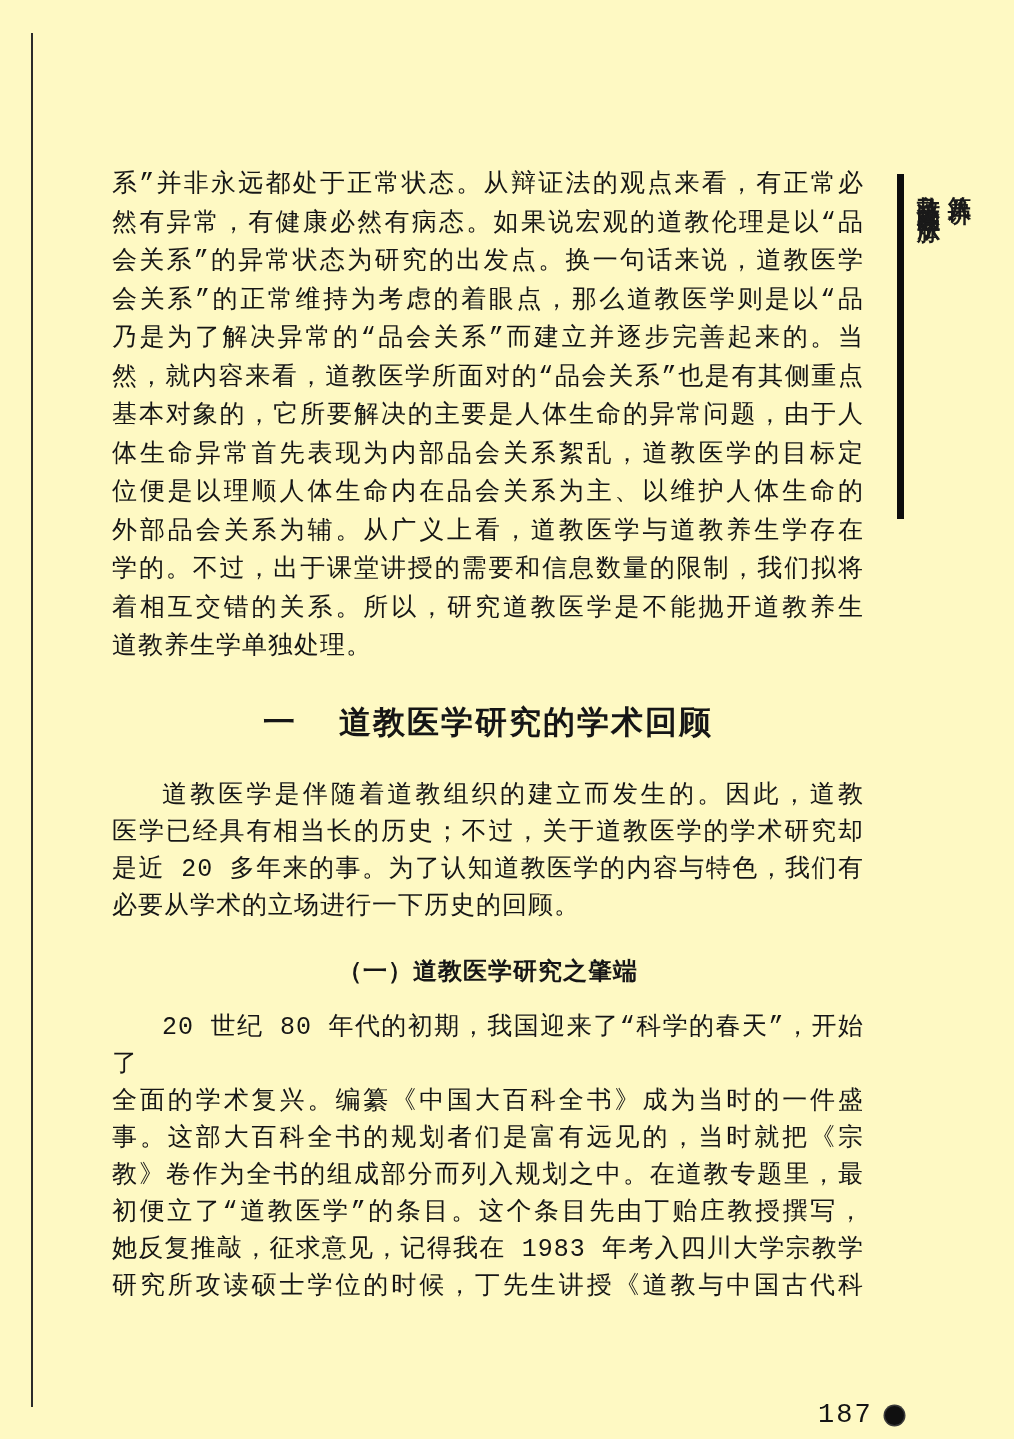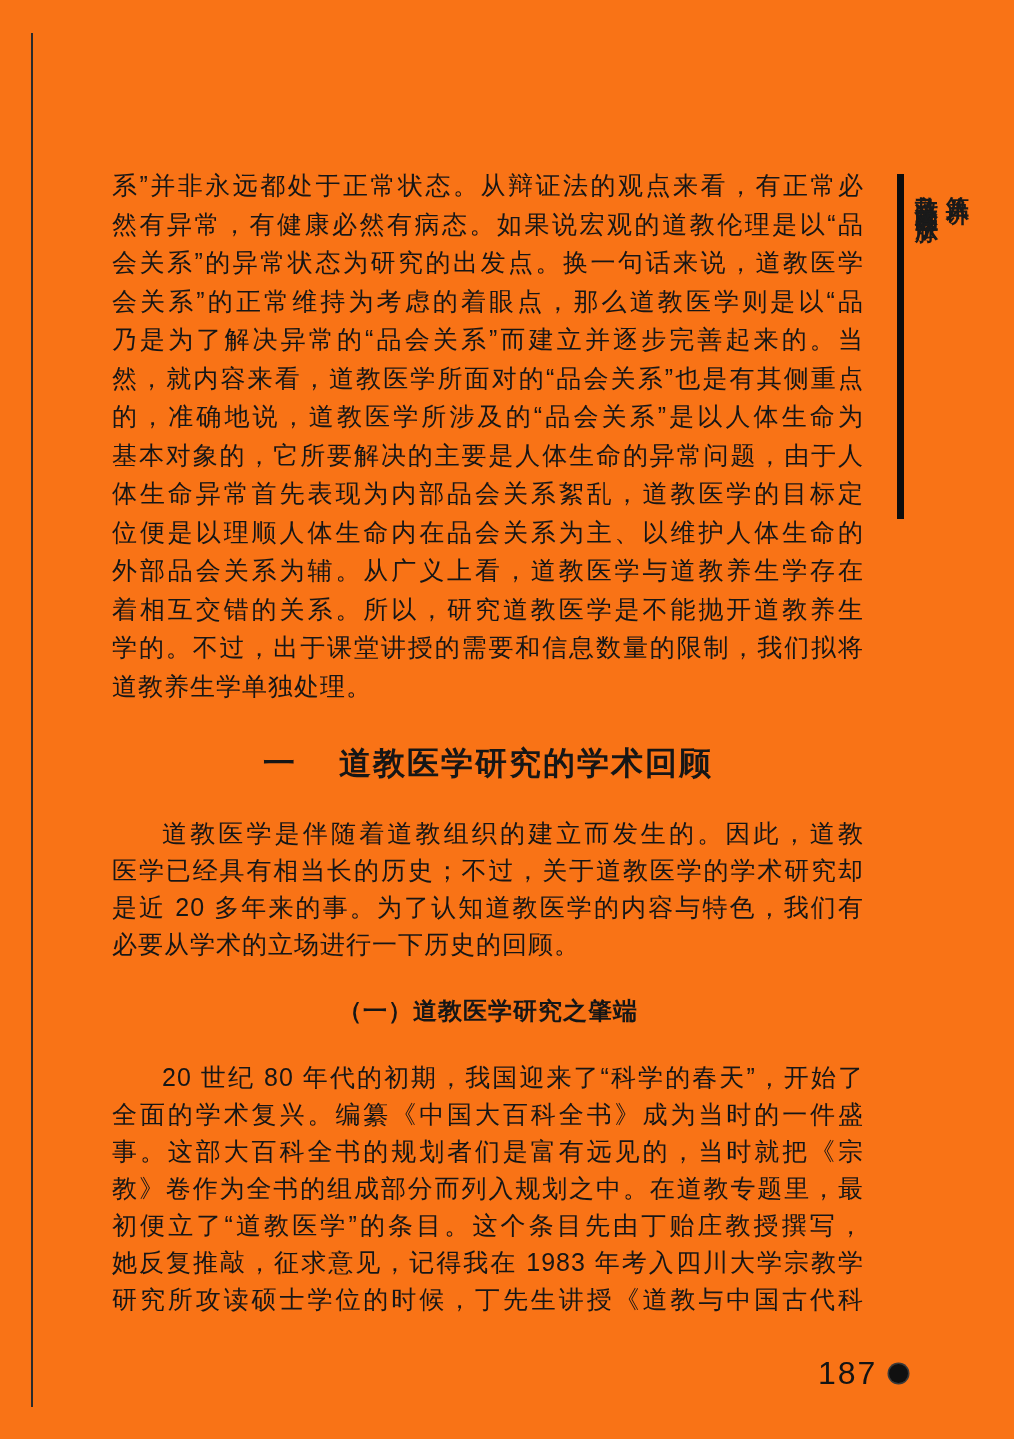--- a/index.html
+++ b/index.html
@@ -4,23 +4,23 @@
 <style>
   html, body {
     margin: 0;
     padding: 0;
     background: #ffffff;
   }
   .page {
     position: relative;
     width: 1014px;
     height: 1439px;
-    background: #f97316;
+    background: #fef9c3;
     overflow: hidden;
-    font-family: Liberation Sans, sans-serif;
+    font-family: Liberation Mono, monospace;
     color: #161616;
   }
   
   .left-rule {
     position: absolute;
     left: 31px;
     top: 33px;
     width: 2px;
     height: 1374px;
     background: #2b2b2b;
@@ -61,21 +61,21 @@
   .h2 {
     margin: 28px 0 0 0;
     height: 40px;
     line-height: 40px;
     text-align: center;
     font-size: 24px;
     font-weight: 700;
     letter-spacing: 1px;
   }
 
-  .p3 { margin-top: 28px; }
+  .p3 { margin-top: 16px; }
 
   
   .sidebar {
     position: absolute;
     left: 897px;
     top: 174px;
     height: 346px;
   }
   .side-rule {
     position: absolute;
@@ -96,26 +96,26 @@
     font-weight: 600;
     color: #1a1a1a;
     height: 345px;
   }
   .side-gap { display: block; height: 36px; }
 
   
   .footer {
     position: absolute;
     left: 818px;
-    top: 1360px;
+    top: 1402px;
     height: 26px;
     display: flex;
     align-items: center;
     gap: 12px;
-    font-size: 32px;
+    font-size: 27px;
     letter-spacing: 2px;
     color: #141414;
   }
   .bullet {
     display: inline-block;
     width: 19px;
     height: 19px;
     border-radius: 50%;
     background: #101010;
     box-shadow: 0 0 0 1.5px #3a3a3a;
@@ -130,27 +130,26 @@
 
   <div class="content">
 
     <div class="para p1">
         <div class="bline">系”并非永远都处于正常状态。从辩证法的观点来看，有正常必</div>
         <div class="bline">然有异常，有健康必然有病态。如果说宏观的道教伦理是以“品</div>
         <div class="bline">会关系”的异常状态为研究的出发点。换一句话来说，道教医学</div>
         <div class="bline">会关系”的正常维持为考虑的着眼点，那么道教医学则是以“品</div>
         <div class="bline">乃是为了解决异常的“品会关系”而建立并逐步完善起来的。当</div>
         <div class="bline">然，就内容来看，道教医学所面对的“品会关系”也是有其侧重点</div>
-        <div class="bline">的，准确地说，道教医学所涉及的“品会关系”是以人体生命为</div>
         <div class="bline">基本对象的，它所要解决的主要是人体生命的异常问题，由于人</div>
         <div class="bline">体生命异常首先表现为内部品会关系絮乱，道教医学的目标定</div>
         <div class="bline">位便是以理顺人体生命内在品会关系为主、以维护人体生命的</div>
         <div class="bline">外部品会关系为辅。从广义上看，道教医学与道教养生学存在</div>
+        <div class="bline">学的。不过，出于课堂讲授的需要和信息数量的限制，我们拟将</div>
         <div class="bline">着相互交错的关系。所以，研究道教医学是不能抛开道教养生</div>
-        <div class="bline">学的。不过，出于课堂讲授的需要和信息数量的限制，我们拟将</div>
         <div class="bline end">道教养生学单独处理。</div>
       </div>
 
     <div class="h1">
       <span>一</span><span class="h1gap"></span><span>道教医学研究的学术回顾</span>
     </div>
 
     <div class="para p2 p23">
         <div class="bline indent">道教医学是伴随着道教组织的建立而发生的。因此，道教</div>
         <div class="bline">医学已经具有相当长的历史；不过，关于道教医学的学术研究却</div>

